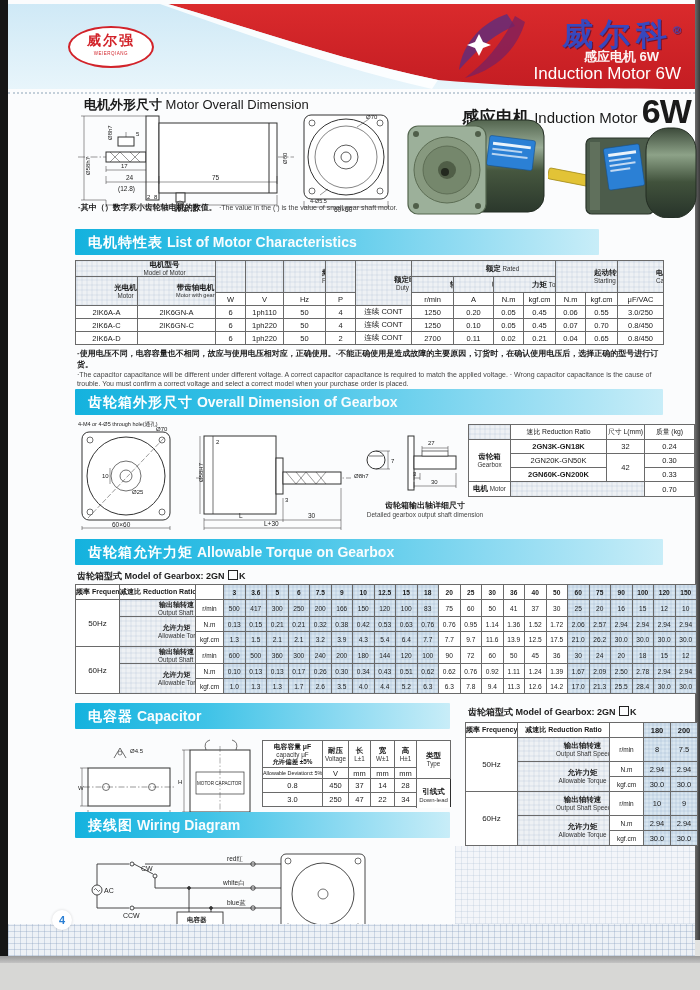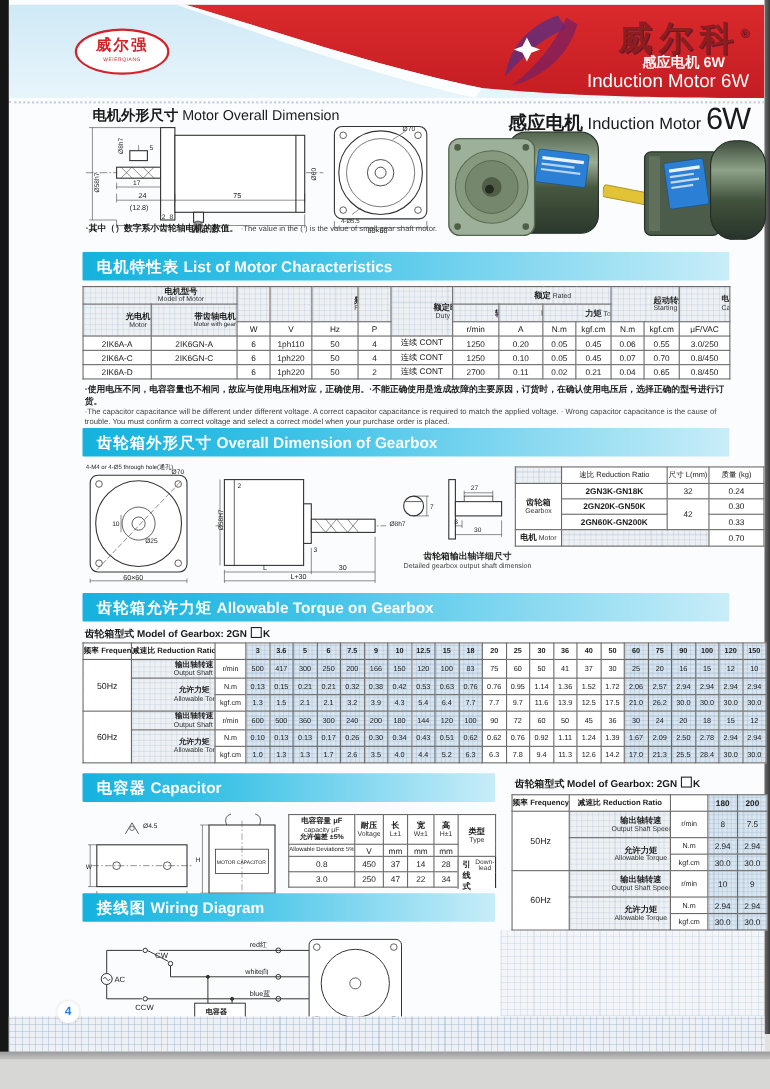--- a/index.html
+++ b/index.html
@@ -13,21 +13,21 @@
   .paper-bottom{left:0;top:956px;width:700px;height:8px;background:linear-gradient(#9a9a9a,#c9c9c9);}
   .below{left:0;top:963px;width:700px;height:27px;background:#d7d7d5;}
 
   
   .hdr{left:8px;top:4px;width:687px;height:85px;overflow:hidden;}
   .hdr-blue{position:absolute;left:0;top:0;width:100%;height:100%;background:linear-gradient(180deg,#cfe9f6,#e8f5fb);}
   .hdr-red{position:absolute;left:0;top:0;width:100%;height:100%;}
   .logo{position:absolute;left:60px;top:22px;width:86px;height:42px;background:#fff;border:2.5px solid #d2232a;border-radius:50%;text-align:center;box-sizing:border-box;}
   .logo .zh{color:#d2232a;font-weight:bold;font-size:14px;letter-spacing:2px;line-height:24px;}
   .logo .en{color:#d2232a;font-size:4.5px;line-height:4px;letter-spacing:.5px;}
-  .brand{position:absolute;right:14px;top:10px;color:#7f1d1d;font-weight:bold;font-size:31px;letter-spacing:6px;opacity:.85;text-shadow:1px 1px 0 #5e1030;}
+  .brand{position:absolute;right:14px;top:10px;color:#1d4ed8;font-weight:bold;font-size:31px;letter-spacing:6px;opacity:.85;text-shadow:1px 1px 0 #5e1030;}
   .brand sup{font-size:11px;letter-spacing:0;}
   .hdr-p1{position:absolute;right:36px;top:44px;color:#fff;font-size:13px;font-weight:bold;opacity:.95;}
   .hdr-p2{position:absolute;right:14px;top:60px;color:#fff;font-size:17px;}
   .hdr-dash{left:8px;top:92px;width:687px;height:0;border-top:2px dotted #b7c6d2;opacity:.8;}
 
   .sec-title{font-size:13px;white-space:nowrap;}
   .sec-title .zh{font-weight:bold;}
   .note{font-size:8px;}
   .note .zh{font-weight:bold;}
   .note .en{color:#444;font-size:7px;}
@@ -60,21 +60,21 @@
   svg text{font-family:"Liberation Sans","DejaVu Sans",sans-serif;fill:#222;}
   .caption{font-size:8px;text-align:center;}
   .caption .zh{font-weight:bold;display:block;}
   .caption .en{font-size:6.5px;color:#444;display:block;}
 
   .check-strip{background-color:#edf1f6;background-image:repeating-linear-gradient(0deg,rgba(125,150,185,.3) 0 1px,transparent 1px 6px),repeating-linear-gradient(90deg,rgba(125,150,185,.3) 0 1px,transparent 1px 6px);}
   .pagenum{width:20px;height:20px;border-radius:50%;background:#fff;color:#2a7fd4;font-size:11px;font-weight:bold;text-align:center;line-height:20px;box-shadow:0 0 3px rgba(0,0,0,.15);}
   .prod-title{white-space:nowrap;}
   .prod-title .zh{font-weight:bold;font-size:17px;}
   .prod-title .en{font-size:15px;text-align:center;}
-  .prod-title .pw{font-weight:normal;font-size:28px;letter-spacing:-1px;}
+  .prod-title .pw{font-weight:bold;font-size:34px;letter-spacing:-1px;}
 </style>
 </head>
 <body>
 
 <div class="abs paper"></div>
 <div class="abs edge-left"></div>
 <div class="abs edge-right"></div>
 
 <div class="abs hdr">
   <div class="hdr-blue"></div>
@@ -224,21 +224,21 @@
   <rect x="38" y="24" width="68" height="76" rx="6" fill="#4c5c4b" stroke="#2a352b" stroke-width="1.2"></rect>
   <rect x="42" y="28" width="10" height="68" fill="#697964" opacity=".7"></rect>
   <rect x="98" y="14" width="50" height="90" rx="22" fill="url(#mg2)" stroke="#222c22" stroke-width="1"></rect>
   <rect x="58" y="32" width="36" height="42" rx="2" fill="#2b80d5" transform="rotate(-8 76 53)" stroke="#14508e" stroke-width=".6"></rect>
   <rect x="62" y="38" width="28" height="3" fill="#fff" opacity=".9" transform="rotate(-8 76 53)"></rect>
   <rect x="62" y="44" width="22" height="2" fill="#dce9f8" opacity=".85" transform="rotate(-8 76 53)"></rect>
   <rect x="62" y="49" width="26" height="2" fill="#dce9f8" opacity=".85" transform="rotate(-8 76 53)"></rect>
   <rect x="62" y="54" width="20" height="2" fill="#dce9f8" opacity=".85" transform="rotate(-8 76 53)"></rect>
 </svg>
 
-<div class="abs bar" style="left:75px;top:229px;width:588px">
+<div class="abs bar" style="left:75px;top:229px;width:524px">
   <span class="zh">电机特性表</span><span class="en"> List of Motor Characteristics</span>
 </div>
 
 <table class="abs t-outer" style="left:75px;top:260px;width:588px">
   <colgroup>
       <col style="width:62px">
       <col style="width:78px">
       <col style="width:30px">
       <col style="width:38px">
       <col style="width:42px">
@@ -481,21 +481,21 @@
   <tr style="height:14px">
     <td rowspan="3" class="lblcell">
           <span class="zh">齿轮箱</span>
           <span class="en">Gearbox</span>
         </td>
     <td style="font-weight:bold">2GN3K-GN18K</td>
     <td>32</td>
     <td>0.24</td>
   </tr>
   <tr style="height:14px">
-    <td style="font-weight:bold">2GN20K-GN50K</td>
+    <td style="font-weight:normal">2GN20K-GN50K</td>
     <td rowspan="2">42</td>
     <td>0.30</td>
   </tr>
   <tr style="height:14px">
     <td style="font-weight:bold">2GN60K-GN200K</td>
     <td>0.33</td>
   </tr>
   <tr style="height:15px">
     <td class="lblcell"><b style="font-size:7.5px">电机</b><span style="font-size:6.3px;color:#333"> Motor</span></td>
     <td colspan="2" class="texcell"></td>
@@ -811,21 +811,21 @@
   <tr style="height:14px">
   <td class="c0">3.0</td>
         <td class="c1">250</td>
         <td class="c2">47</td>
         <td class="c3">22</td>
         <td class="c4">34</td>
       </tr>
 </tbody>
   </table>
 
-<div class="abs" style="left:416px;top:781px;width:33px;height:27px;display:flex;flex-direction:row;justify-content:center;background:#fff;border-left:1px solid #6a6a6a;text-align:center">
+<div class="abs" style="left:416px;top:781px;width:33px;height:27px;display:flex;flex-direction:column;justify-content:center;background:#fff;border-left:1px solid #6a6a6a;text-align:center">
   <span style="font-size:7.5px;font-weight:bold">引线式</span>
   <span style="font-size:6px;color:#333">Down-lead</span>
 </div>
 
 <div class="abs model-sub" style="left:468px;top:706px">
   <span>齿轮箱型式</span><span class="en"> Model of Gearbox: 2GN </span><span class="sq-box"></span><span>K</span>
 </div>
 
 <table class="abs t-outer g2t" style="left:465px;top:722px;width:232px">
   <colgroup>

